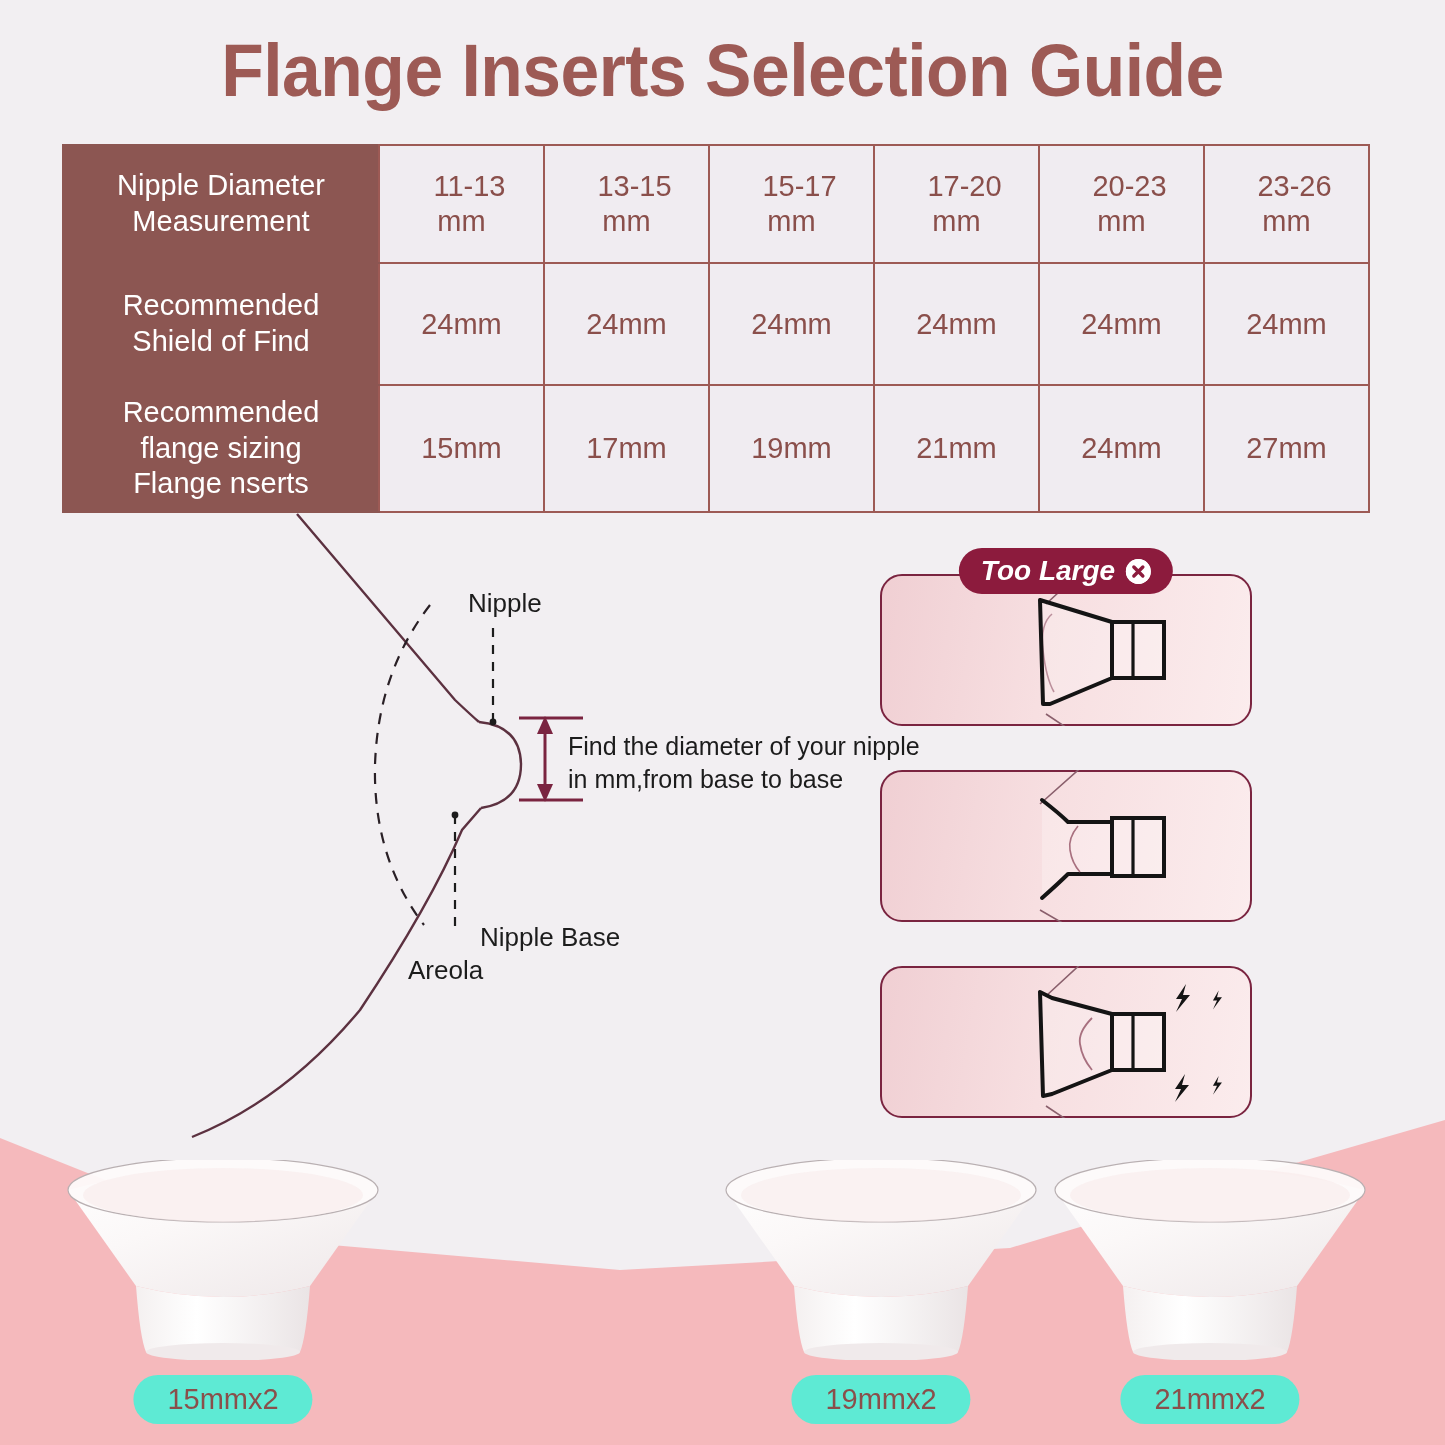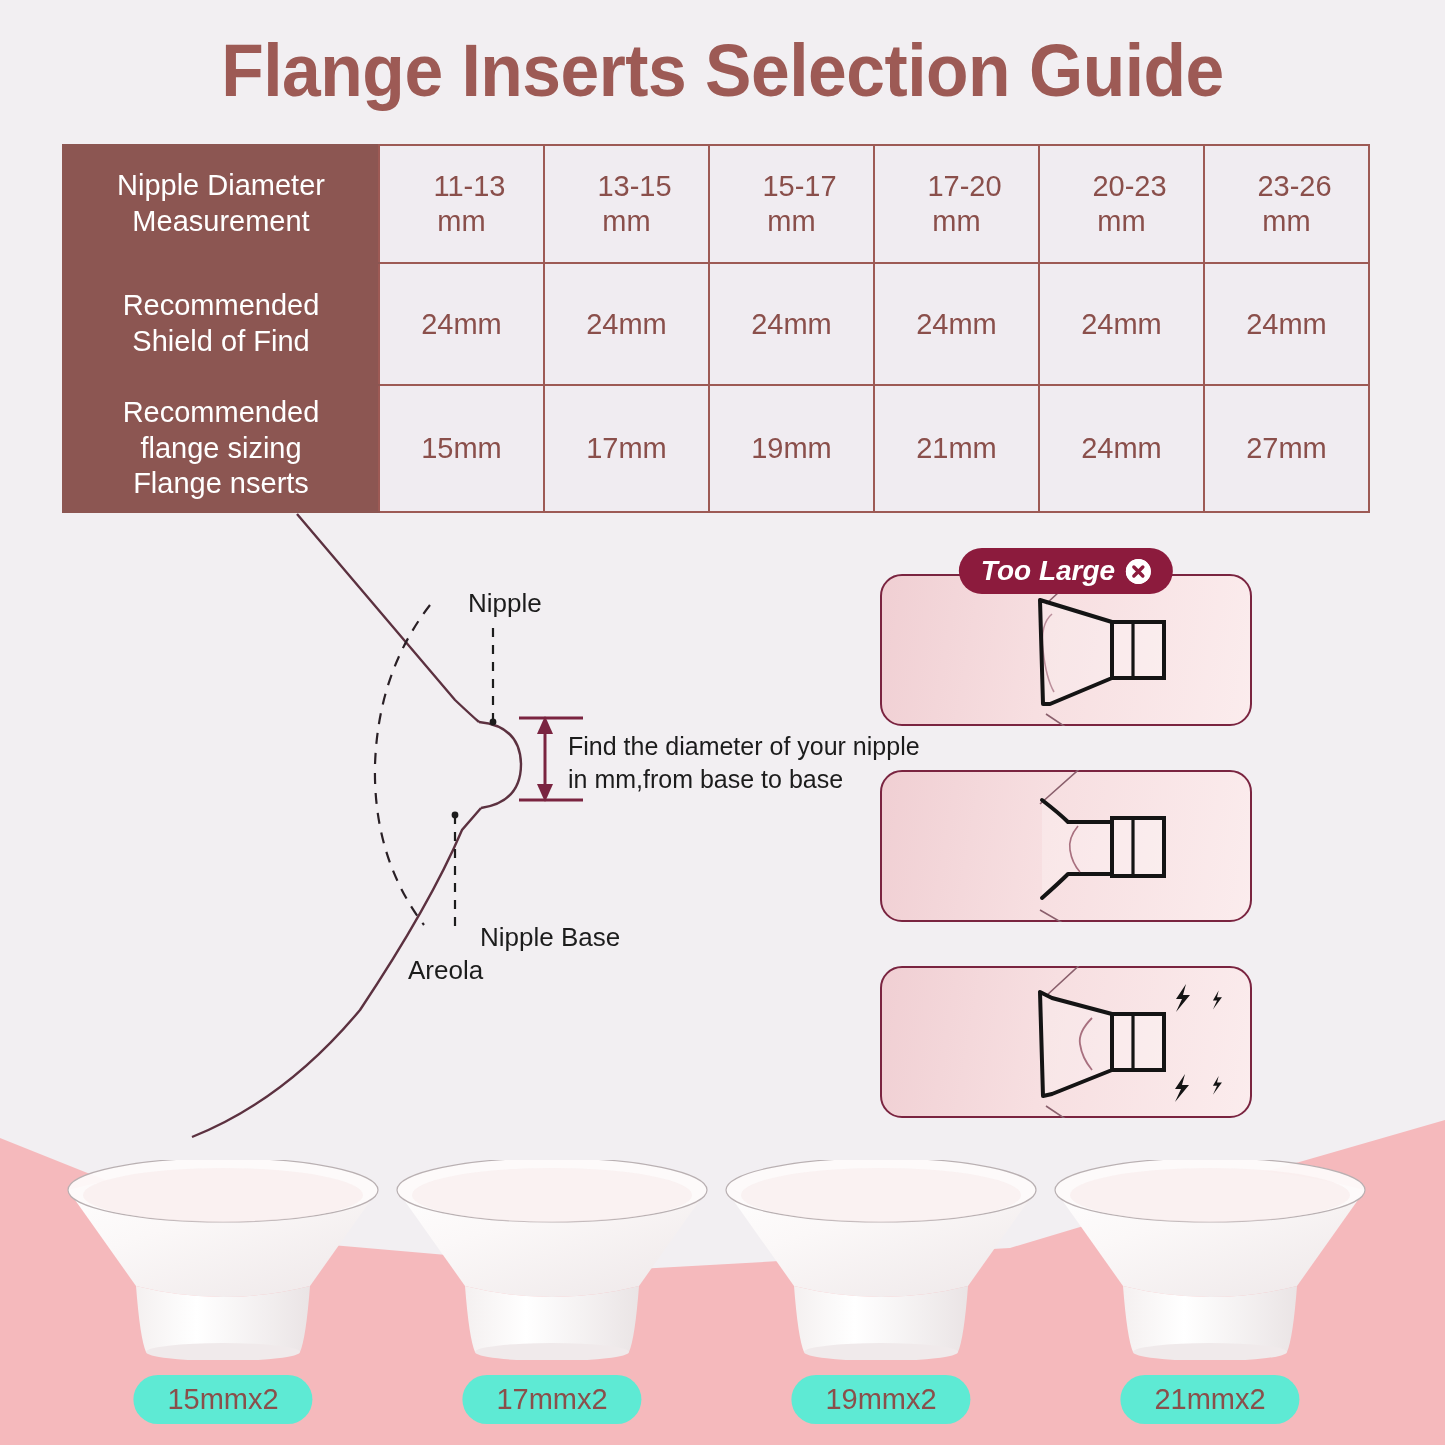--- a/index.html
+++ b/index.html
@@ -321,33 +321,20 @@
           <ellipse cx="165" cy="30" rx="155" ry="32" fill="#fdfafa" opacity="0.95"></ellipse>
           <ellipse cx="165" cy="30" rx="155" ry="32" fill="none" stroke="#b9b0b2" stroke-width="1.2"></ellipse>
           <ellipse cx="165" cy="35" rx="140" ry="27" fill="#f7e9ea" opacity="0.55"></ellipse>
           <path d="M 78 126 Q 82 178 88 192 L 242 192 Q 248 178 252 126 Q 165 148 78 126 Z" fill="url(#stemA)"></path>
           <ellipse cx="165" cy="192" rx="77" ry="9" fill="#f0eaeb"></ellipse>
         </svg>
       </div>
       <div class="sizepill">15mmx2</div>
     </div>
 
-    <div class="product" style="left:387px;">
-      <div class="photo">
-        <svg width="330" height="200" viewBox="0 0 330 200">
-          <path d="M 10 30 Q 165 -12 320 30 L 252 126 Q 165 148 78 126 Z" fill="url(#bowlA)"></path>
-          <ellipse cx="165" cy="30" rx="155" ry="32" fill="#fdfafa" opacity="0.95"></ellipse>
-          <ellipse cx="165" cy="30" rx="155" ry="32" fill="none" stroke="#b9b0b2" stroke-width="1.2"></ellipse>
-          <ellipse cx="165" cy="35" rx="140" ry="27" fill="#f7e9ea" opacity="0.5"></ellipse>
-          <path d="M 78 126 Q 82 178 88 192 L 242 192 Q 248 178 252 126 Q 165 148 78 126 Z" fill="url(#stemA)"></path>
-          <ellipse cx="165" cy="192" rx="77" ry="9" fill="#f0eaeb"></ellipse>
-        </svg>
-      </div>
-      <div class="sizepill">17mmx2</div>
-    </div>
 
     <div class="product" style="left:716px;">
       <div class="photo">
         <svg width="330" height="200" viewBox="0 0 330 200">
           <path d="M 10 30 Q 165 -12 320 30 L 252 126 Q 165 148 78 126 Z" fill="url(#bowlA)"></path>
           <ellipse cx="165" cy="30" rx="155" ry="32" fill="#fdfafa" opacity="0.95"></ellipse>
           <ellipse cx="165" cy="30" rx="155" ry="32" fill="none" stroke="#b9b0b2" stroke-width="1.2"></ellipse>
           <ellipse cx="165" cy="35" rx="140" ry="27" fill="#f7e9ea" opacity="0.5"></ellipse>
           <path d="M 78 126 Q 82 178 88 192 L 242 192 Q 248 178 252 126 Q 165 148 78 126 Z" fill="url(#stemA)"></path>
           <ellipse cx="165" cy="192" rx="77" ry="9" fill="#f0eaeb"></ellipse>

